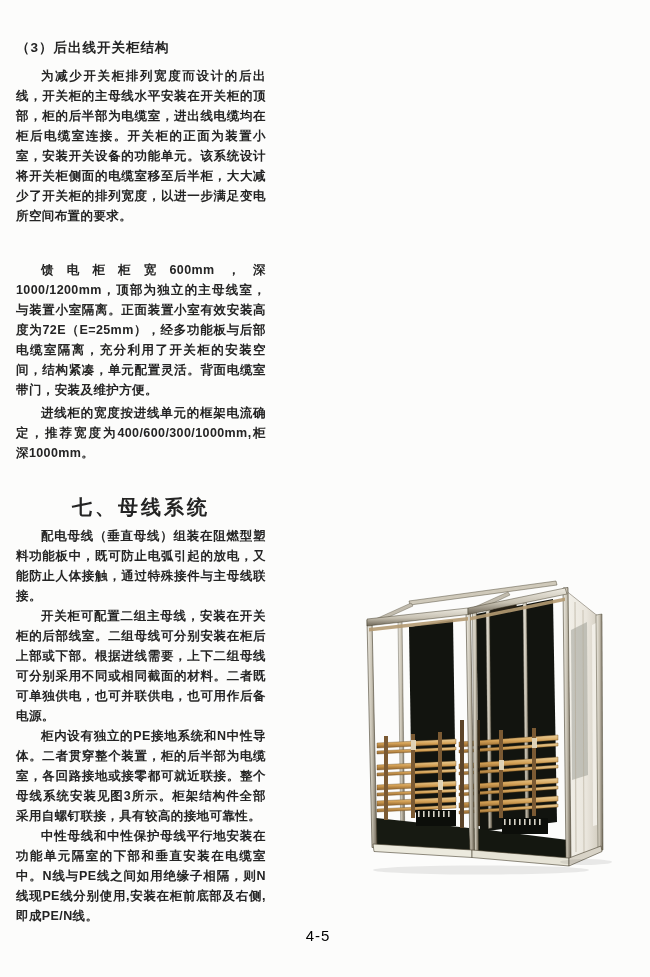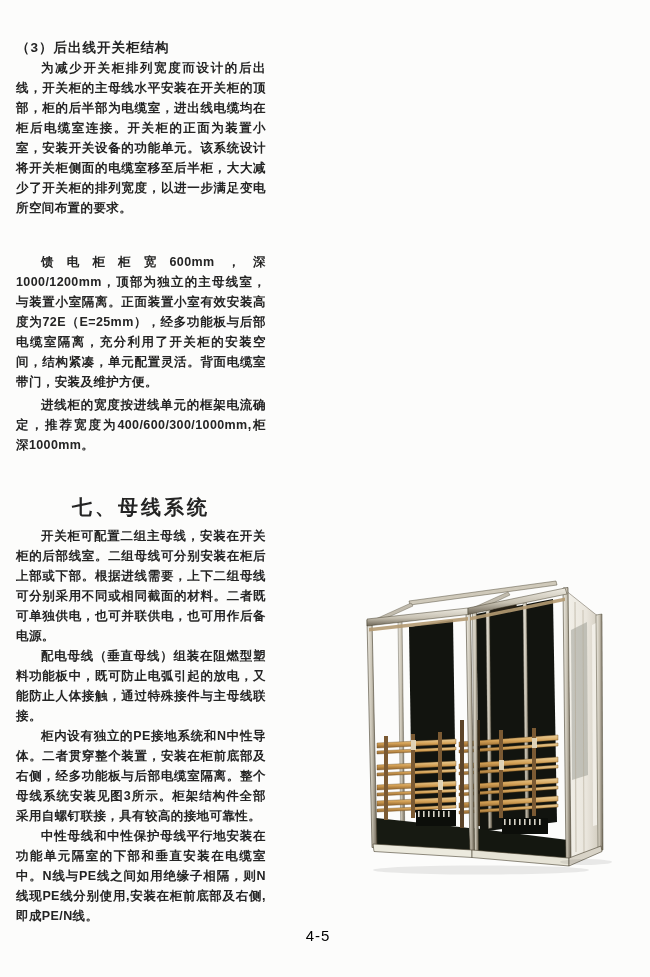--- a/index.html
+++ b/index.html
@@ -15,21 +15,21 @@
     overflow:hidden;
   }
   .text-col{
     position:absolute; left:16px; width:250px;
     font-size:12.5px; line-height:20px; font-weight:700;
     text-align:justify; letter-spacing:0.4px;
   }
   .col-top{ top:38px; }
   .col-busbar{ top:497px; }
   .heading-3{
-    font-size:13.5px; font-weight:700; margin:0 0 0 0; letter-spacing:1px;
+    font-size:13.5px; font-weight:700; margin:0 0 8px 0; letter-spacing:1px;
     text-align:left;
   }
   .heading-sec{
     font-size:20px; font-weight:700; margin:0 0 9px 0; letter-spacing:3px;
     text-align:center;
   }
   .text-col p{ margin:0; text-indent:2em; }
   .text-col p.gap-big{ margin-top:34px; }
   .text-col p.gap-small{ margin-top:3px; }
   .figure-wrap{
@@ -47,23 +47,23 @@
 
   <div class="text-col col-top">
     <h3 class="heading-3">（3）后出线开关柜结构</h3>
     <p>为减少开关柜排列宽度而设计的后出线，开关柜的主母线水平安装在开关柜的顶部，柜的后半部为电缆室，进出线电缆均在柜后电缆室连接。开关柜的正面为装置小室，安装开关设备的功能单元。该系统设计将开关柜侧面的电缆室移至后半柜，大大减少了开关柜的排列宽度，以进一步满足变电所空间布置的要求。</p>
     <p class="gap-big">馈电柜柜宽600mm，深1000/1200mm，顶部为独立的主母线室，与装置小室隔离。正面装置小室有效安装高度为72E（E=25mm），经多功能板与后部电缆室隔离，充分利用了开关柜的安装空间，结构紧凑，单元配置灵活。背面电缆室带门，安装及维护方便。</p>
     <p class="gap-small">进线柜的宽度按进线单元的框架电流确定，推荐宽度为400/600/300/1000mm,柜深1000mm。</p>
   </div>
 
   <div class="text-col col-busbar">
     <h2 class="heading-sec">七、母线系统</h2>
+    <p>配电母线（垂直母线）组装在阻燃型塑料功能板中，既可防止电弧引起的放电，又能防止人体接触，通过特殊接件与主母线联接。</p>
     <p>开关柜可配置二组主母线，安装在开关柜的后部线室。二组母线可分别安装在柜后上部或下部。根据进线需要，上下二组母线可分别采用不同或相同截面的材料。二者既可单独供电，也可并联供电，也可用作后备电源。</p>
-    <p>配电母线（垂直母线）组装在阻燃型塑料功能板中，既可防止电弧引起的放电，又能防止人体接触，通过特殊接件与主母线联接。</p>
-    <p>柜内设有独立的PE接地系统和N中性导体。二者贯穿整个装置，安装在柜前底部及右侧，经多功能板与后部电缆室隔离。整个母线系统安装见图3所示。柜架结构件全部采用自螺钉联接，具有较高的接地可靠性。</p>
+    <p>柜内设有独立的PE接地系统和N中性导体。二者贯穿整个装置，柜的后半部为电缆室，各回路接地或接零都可就近联接。整个母线系统安装见图3所示。柜架结构件全部采用自螺钉联接，具有较高的接地可靠性。</p>
     <p>中性母线和中性保护母线平行地安装在功能单元隔室的下部和垂直安装在电缆室中。N线与PE线之间如用绝缘子相隔，则N线现PE线分别使用,安装在柜前底部及右侧,即成PE/N线。</p>
   </div>
 
   <div class="figure-wrap">
     <svg viewBox="0 0 292 340" width="292" height="340">
       <defs>
         <linearGradient id="metalV" x1="0" y1="0" x2="1" y2="0">
           <stop offset="0" stop-color="var(--metal-light)"></stop>
           <stop offset="0.5" stop-color="var(--metal-mid)"></stop>
           <stop offset="1" stop-color="var(--metal-dark)"></stop>

